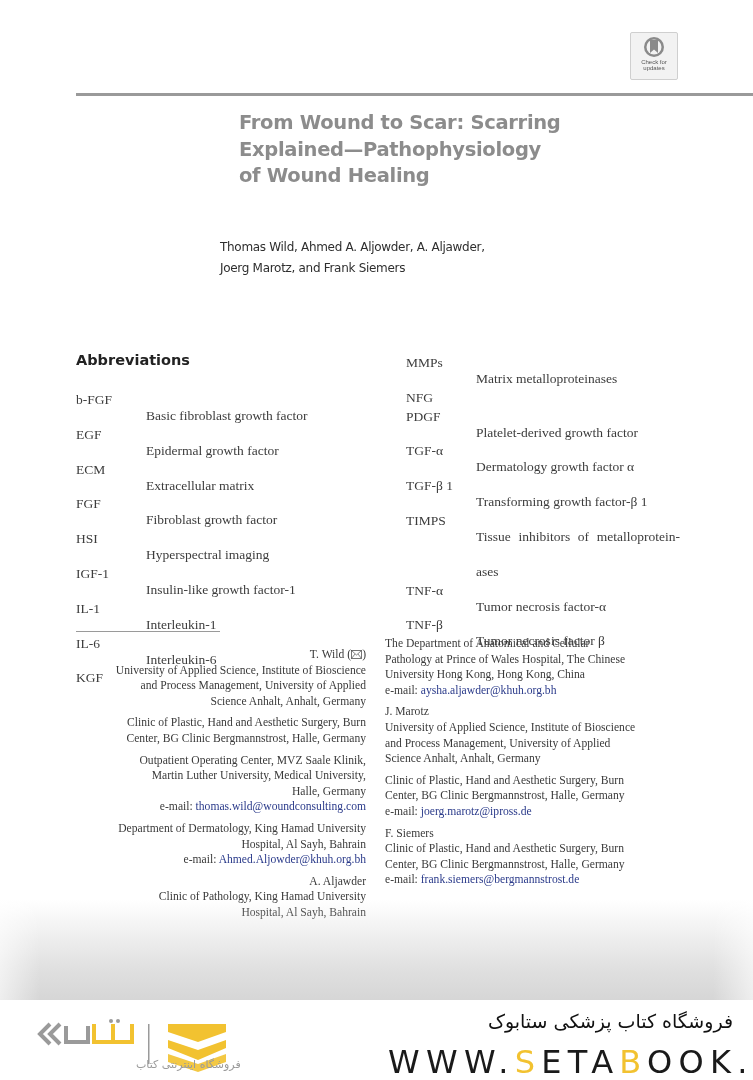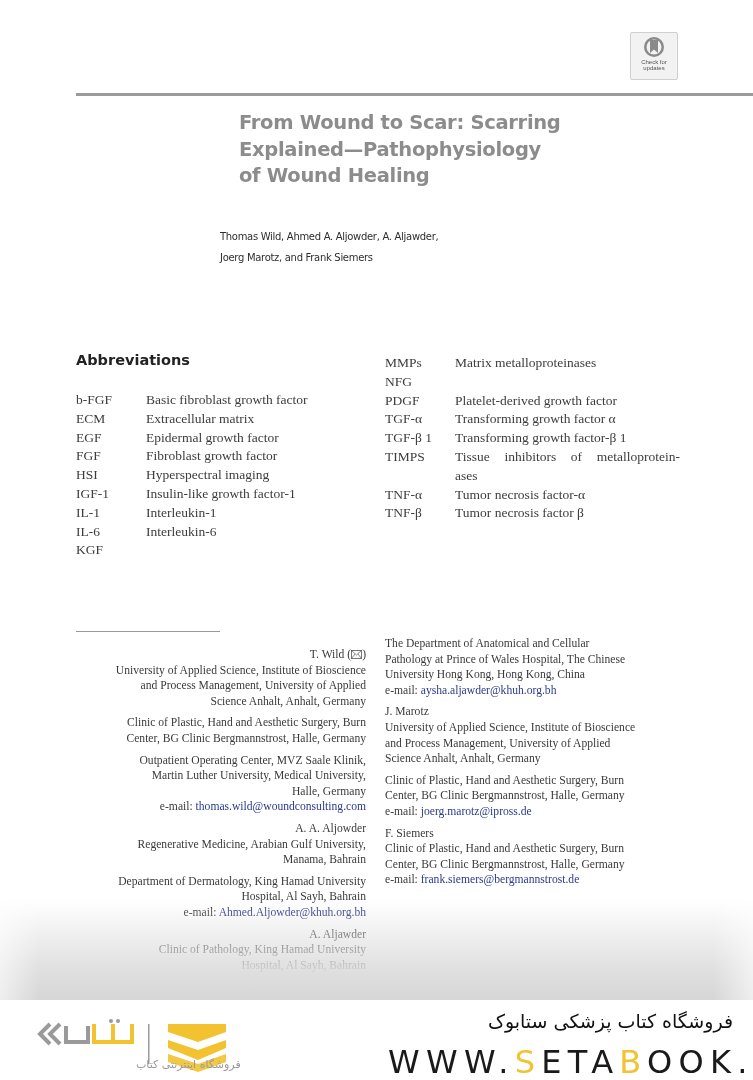--- a/index.html
+++ b/index.html
@@ -29,36 +29,36 @@
   .cfu-text { font-family: "Liberation Sans", sans-serif; font-size: 6px; line-height: 6px; color: #555; text-align: center; margin-top: 1px; }
 
   .rule-top { position: absolute; left: 76px; top: 93px; width: 677px; height: 3px; background: #9a9a9a; }
 
   .title {
     position: absolute; left: 220px; top: 110px; width: 380px;
     font-family: "DejaVu Sans", sans-serif; font-weight: bold;
     font-size: 19.5px; line-height: 26.5px; color: #8c8c8c; letter-spacing: -0.3px; margin-left: 19px;
   }
   .authors {
-    position: absolute; left: 220px; top: 226px; width: 400px;
-    font-family: "DejaVu Sans", sans-serif; font-size: 10px; line-height: 21px; color: #2e2e2e;
+    position: absolute; left: 220px; top: 237px; width: 400px;
+    font-family: "DejaVu Sans", sans-serif; font-size: 12px; line-height: 21px; color: #2e2e2e;
     letter-spacing: -0.3px;
   }
 
   .abbr-heading {
     position: absolute; left: 76px; top: 352px;
     font-family: "DejaVu Sans", sans-serif; font-weight: bold; font-size: 14.5px; color: #222;
   }
   .abbr-list { position: absolute; font-size: 13.5px; line-height: 18.8px; color: #3c3c3c; }
   .abbr-list.left { left: 76px; top: 391px; width: 280px; }
   .abbr-list.right { left: 385px; top: 354px; width: 295px; }
   .abbr-row { display: flex; }
   .abbr-key { flex: 0 0 70px; }
-  .abbr-list.right .abbr-key { flex: 0 0 70px; }
-  .abbr-val { flex: 1; text-align: justify; text-align-last: left; }
+  .abbr-list.right .abbr-key { flex: 0 0 70px; margin-left: 21px; }
+  .abbr-val { flex: 1; text-align: justify; text-align-last: left; margin-top: 16px; }
   .abbr-val.justify { text-align-last: justify; }
 
   .fn-rule { position: absolute; left: 76px; top: 631px; width: 144px; height: 1px; background: #9a9a9a; }
   .affil { position: absolute; font-size: 11.6px; line-height: 15.6px; color: #3a3a3a; }
   .affil.left { left: 76px; top: 647px; width: 290px; text-align: right; }
   .affil.right { left: 385px; top: 636px; width: 290px; }
   .affil p { margin: 0 0 6px 0; }
   .affil .email { color: #2a3a8a; margin-top: 24px; }
   .env-icon { display: inline-block; width: 11px; height: 9px; vertical-align: -1px; }
 
@@ -106,28 +106,28 @@
   </div>
 
   <div class="abbr-heading">Abbreviations</div>
 
   <div class="abbr-list left">
     <div class="abbr-row">
         <span class="abbr-key">b-FGF</span>
         <span class="abbr-val">Basic fibroblast growth factor</span>
       </div>
     <div class="abbr-row">
+        <span class="abbr-key">EGF</span>
+        <span class="abbr-val">Epidermal growth factor</span>
+      </div>
+    <div class="abbr-row">
         <span class="abbr-key">ECM</span>
         <span class="abbr-val">Extracellular matrix</span>
       </div>
     <div class="abbr-row">
-        <span class="abbr-key">EGF</span>
-        <span class="abbr-val">Epidermal growth factor</span>
-      </div>
-    <div class="abbr-row">
         <span class="abbr-key">FGF</span>
         <span class="abbr-val">Fibroblast growth factor</span>
       </div>
     <div class="abbr-row">
         <span class="abbr-key">HSI</span>
         <span class="abbr-val">Hyperspectral imaging</span>
       </div>
     <div class="abbr-row">
         <span class="abbr-key">IGF-1</span>
         <span class="abbr-val">Insulin-like growth factor-1</span>
@@ -152,21 +152,21 @@
       </div>
     <div class="abbr-row">
         <span class="abbr-key">NFG</span>
       </div>
     <div class="abbr-row">
         <span class="abbr-key">PDGF</span>
         <span class="abbr-val">Platelet-derived growth factor</span>
       </div>
     <div class="abbr-row">
         <span class="abbr-key">TGF-α</span>
-        <span class="abbr-val">Transforming growth factor α</span>
+        <span class="abbr-val">Dermatology growth factor α</span>
       </div>
     <div class="abbr-row">
         <span class="abbr-key">TGF-β 1</span>
         <span class="abbr-val">Transforming growth factor-β 1</span>
       </div>
     <div class="abbr-row">
         <span class="abbr-key">TIMPS</span>
         <span class="abbr-val justify">Tissue inhibitors of metalloprotein-</span>
       </div>
     <div class="abbr-row">
@@ -199,25 +199,20 @@
       <span>Clinic of Plastic, Hand and Aesthetic Surgery, Burn</span><br>
       <span>Center, BG Clinic Bergmannstrost, Halle, Germany</span>
     </p>
     <p>
       <span>Outpatient Operating Center, MVZ Saale Klinik,</span><br>
       <span>Martin Luther University, Medical University,</span><br>
       <span>Halle, Germany</span><br>
       <span>e-mail: </span><span class="email">thomas.wild@woundconsulting.com</span>
     </p>
     <p>
-      <span>A. A. Aljowder</span><br>
-      <span>Regenerative Medicine, Arabian Gulf University,</span><br>
-      <span>Manama, Bahrain</span>
-    </p>
-    <p>
       <span>Department of Dermatology, King Hamad University</span><br>
       <span>Hospital, Al Sayh, Bahrain</span><br>
       <span>e-mail: </span><span class="email">Ahmed.Aljowder@khuh.org.bh</span>
     </p>
     <p>
       <span>A. Aljawder</span><br>
       <span>Clinic of Pathology, King Hamad University</span><br>
       <span>Hospital, Al Sayh, Bahrain</span>
     </p>
   </div>

